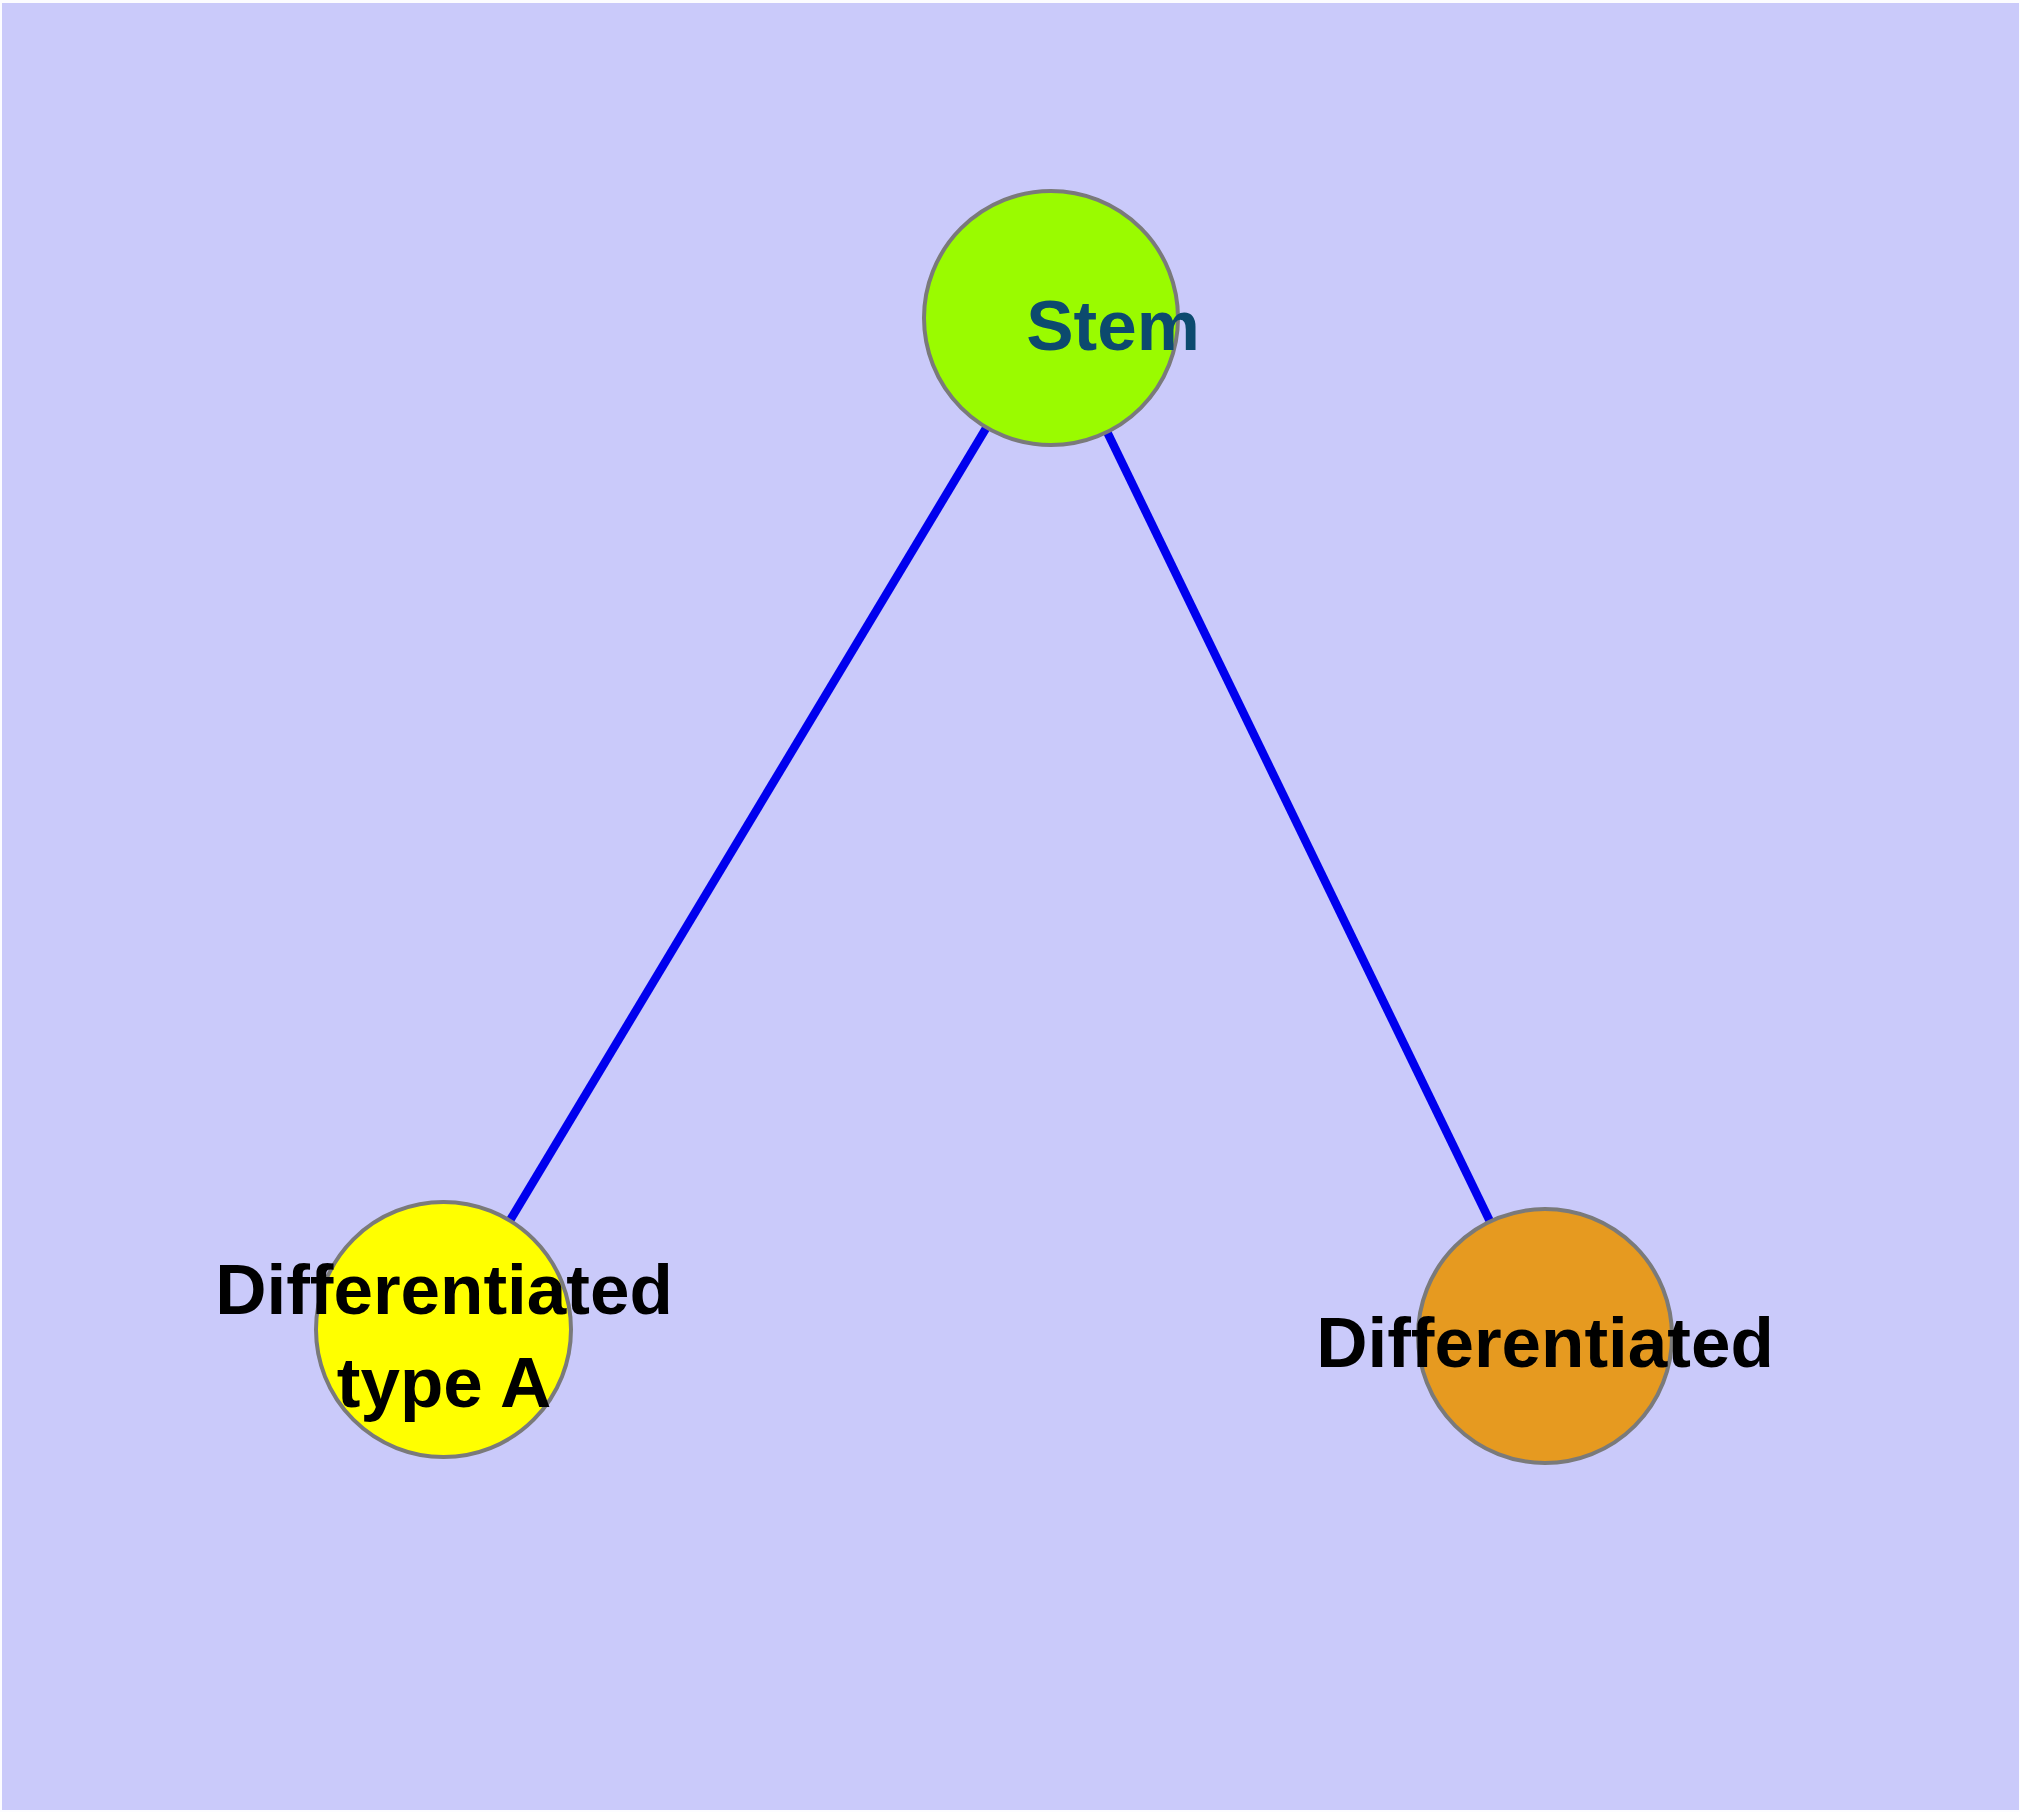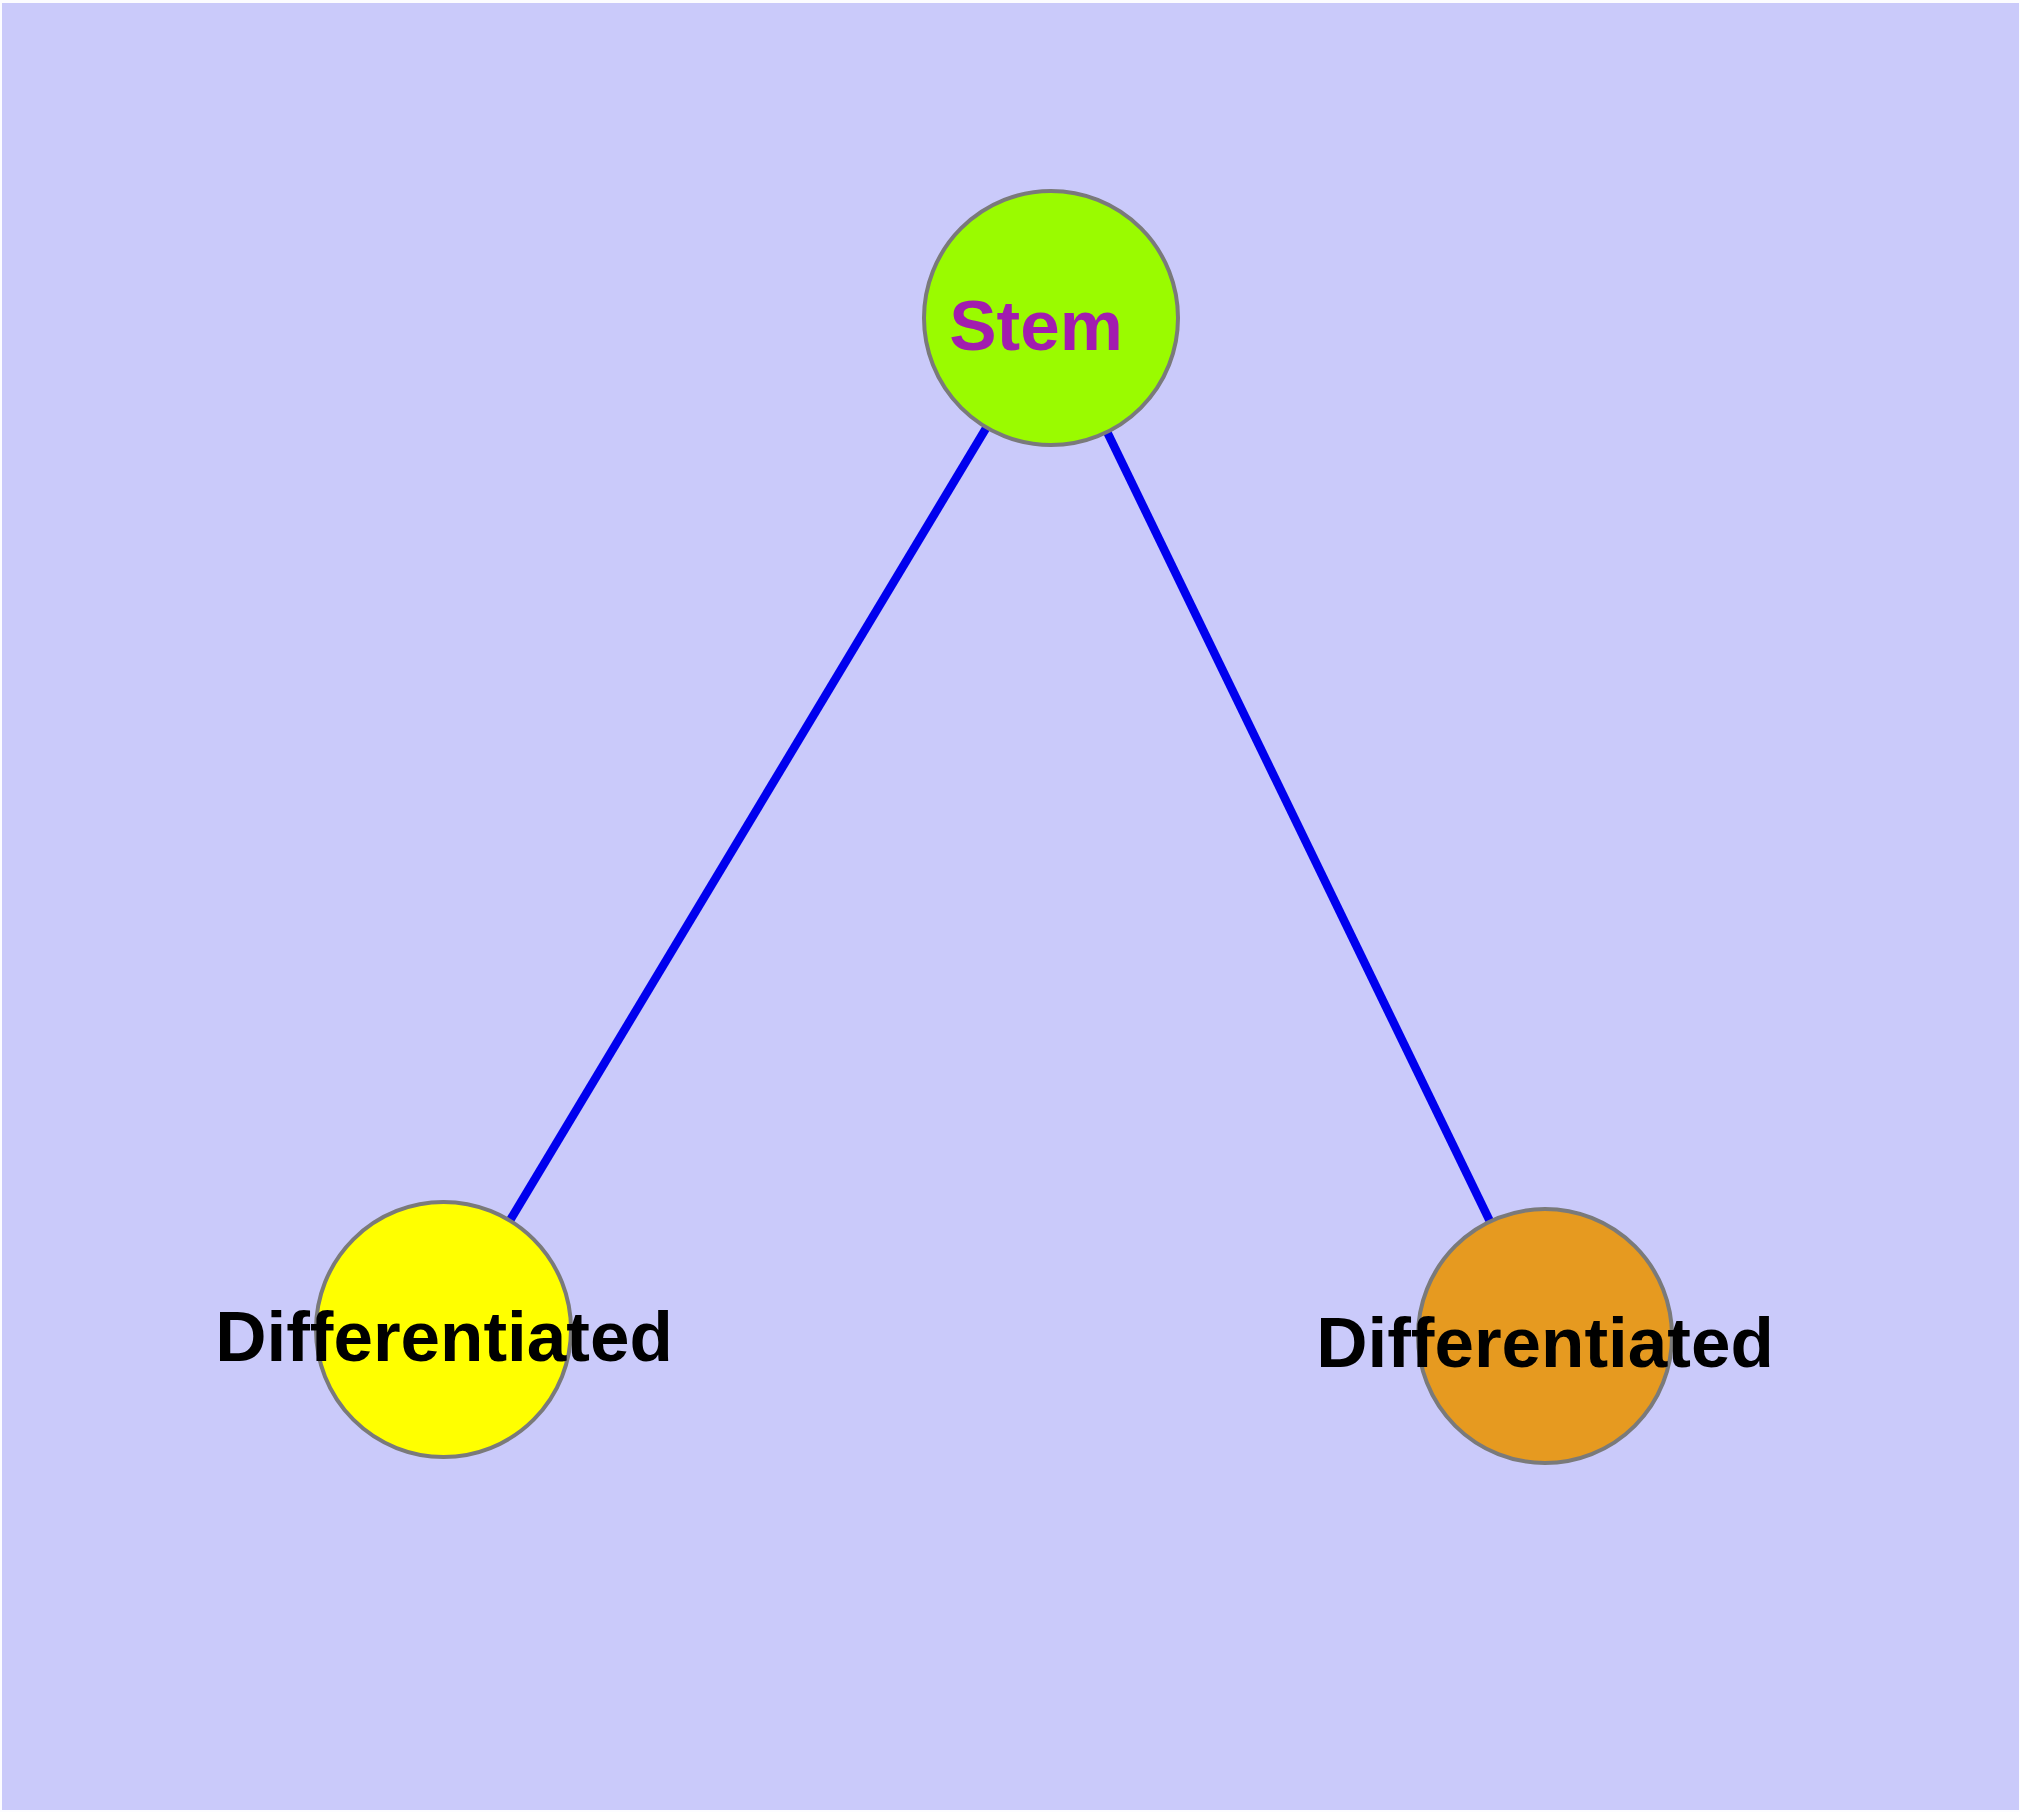--- a/index.html
+++ b/index.html
@@ -50,26 +50,27 @@
 
   <svg class="edge-layer" viewBox="0 0 2378 2131" width="2015" height="1806">
     <line class="edge" x1="1238" y1="372" x2="521" y2="1565" stroke="#0000EE" stroke-width="10"></line>
     <line class="edge" x1="1238" y1="372" x2="1820" y2="1572" stroke="#0000EE" stroke-width="10"></line>
   </svg>
 
   <div class="node" style="left: 920px; top: 186px; width: 258px; height: 258px; background: rgb(154, 251, 0); border-color: rgb(122, 122, 122);"></div>
   <div class="node" style="left: 312px; top: 1197px; width: 259px; height: 259px; background: rgb(255, 255, 0); border-color: rgb(122, 122, 122);"></div>
   <div class="node" style="left: 1414px; top: 1204px; width: 258px; height: 258px; background: rgb(230, 154, 32); border-color: rgb(122, 122, 122);"></div>
 
-  <div class="label" style="left: 1034px; top: 322px; color: #a21caf;">
+  <div class="label" style="left: 1111px; top: 322px; color: #0c4a6e;">
     <span class="line">Stem</span>
   </div>
 
   <div class="label" style="left: 442px; top: 1333px; color: rgb(0, 0, 0);">
     <span class="line">Differentiated</span>
+    <span class="line">type A</span>
   </div>
 
   <div class="label" style="left: 1543px; top: 1339px; color: rgb(0, 0, 0);">
     <span class="line">Differentiated</span>
   </div>
 
 </div>
 
 
 </body></html>

